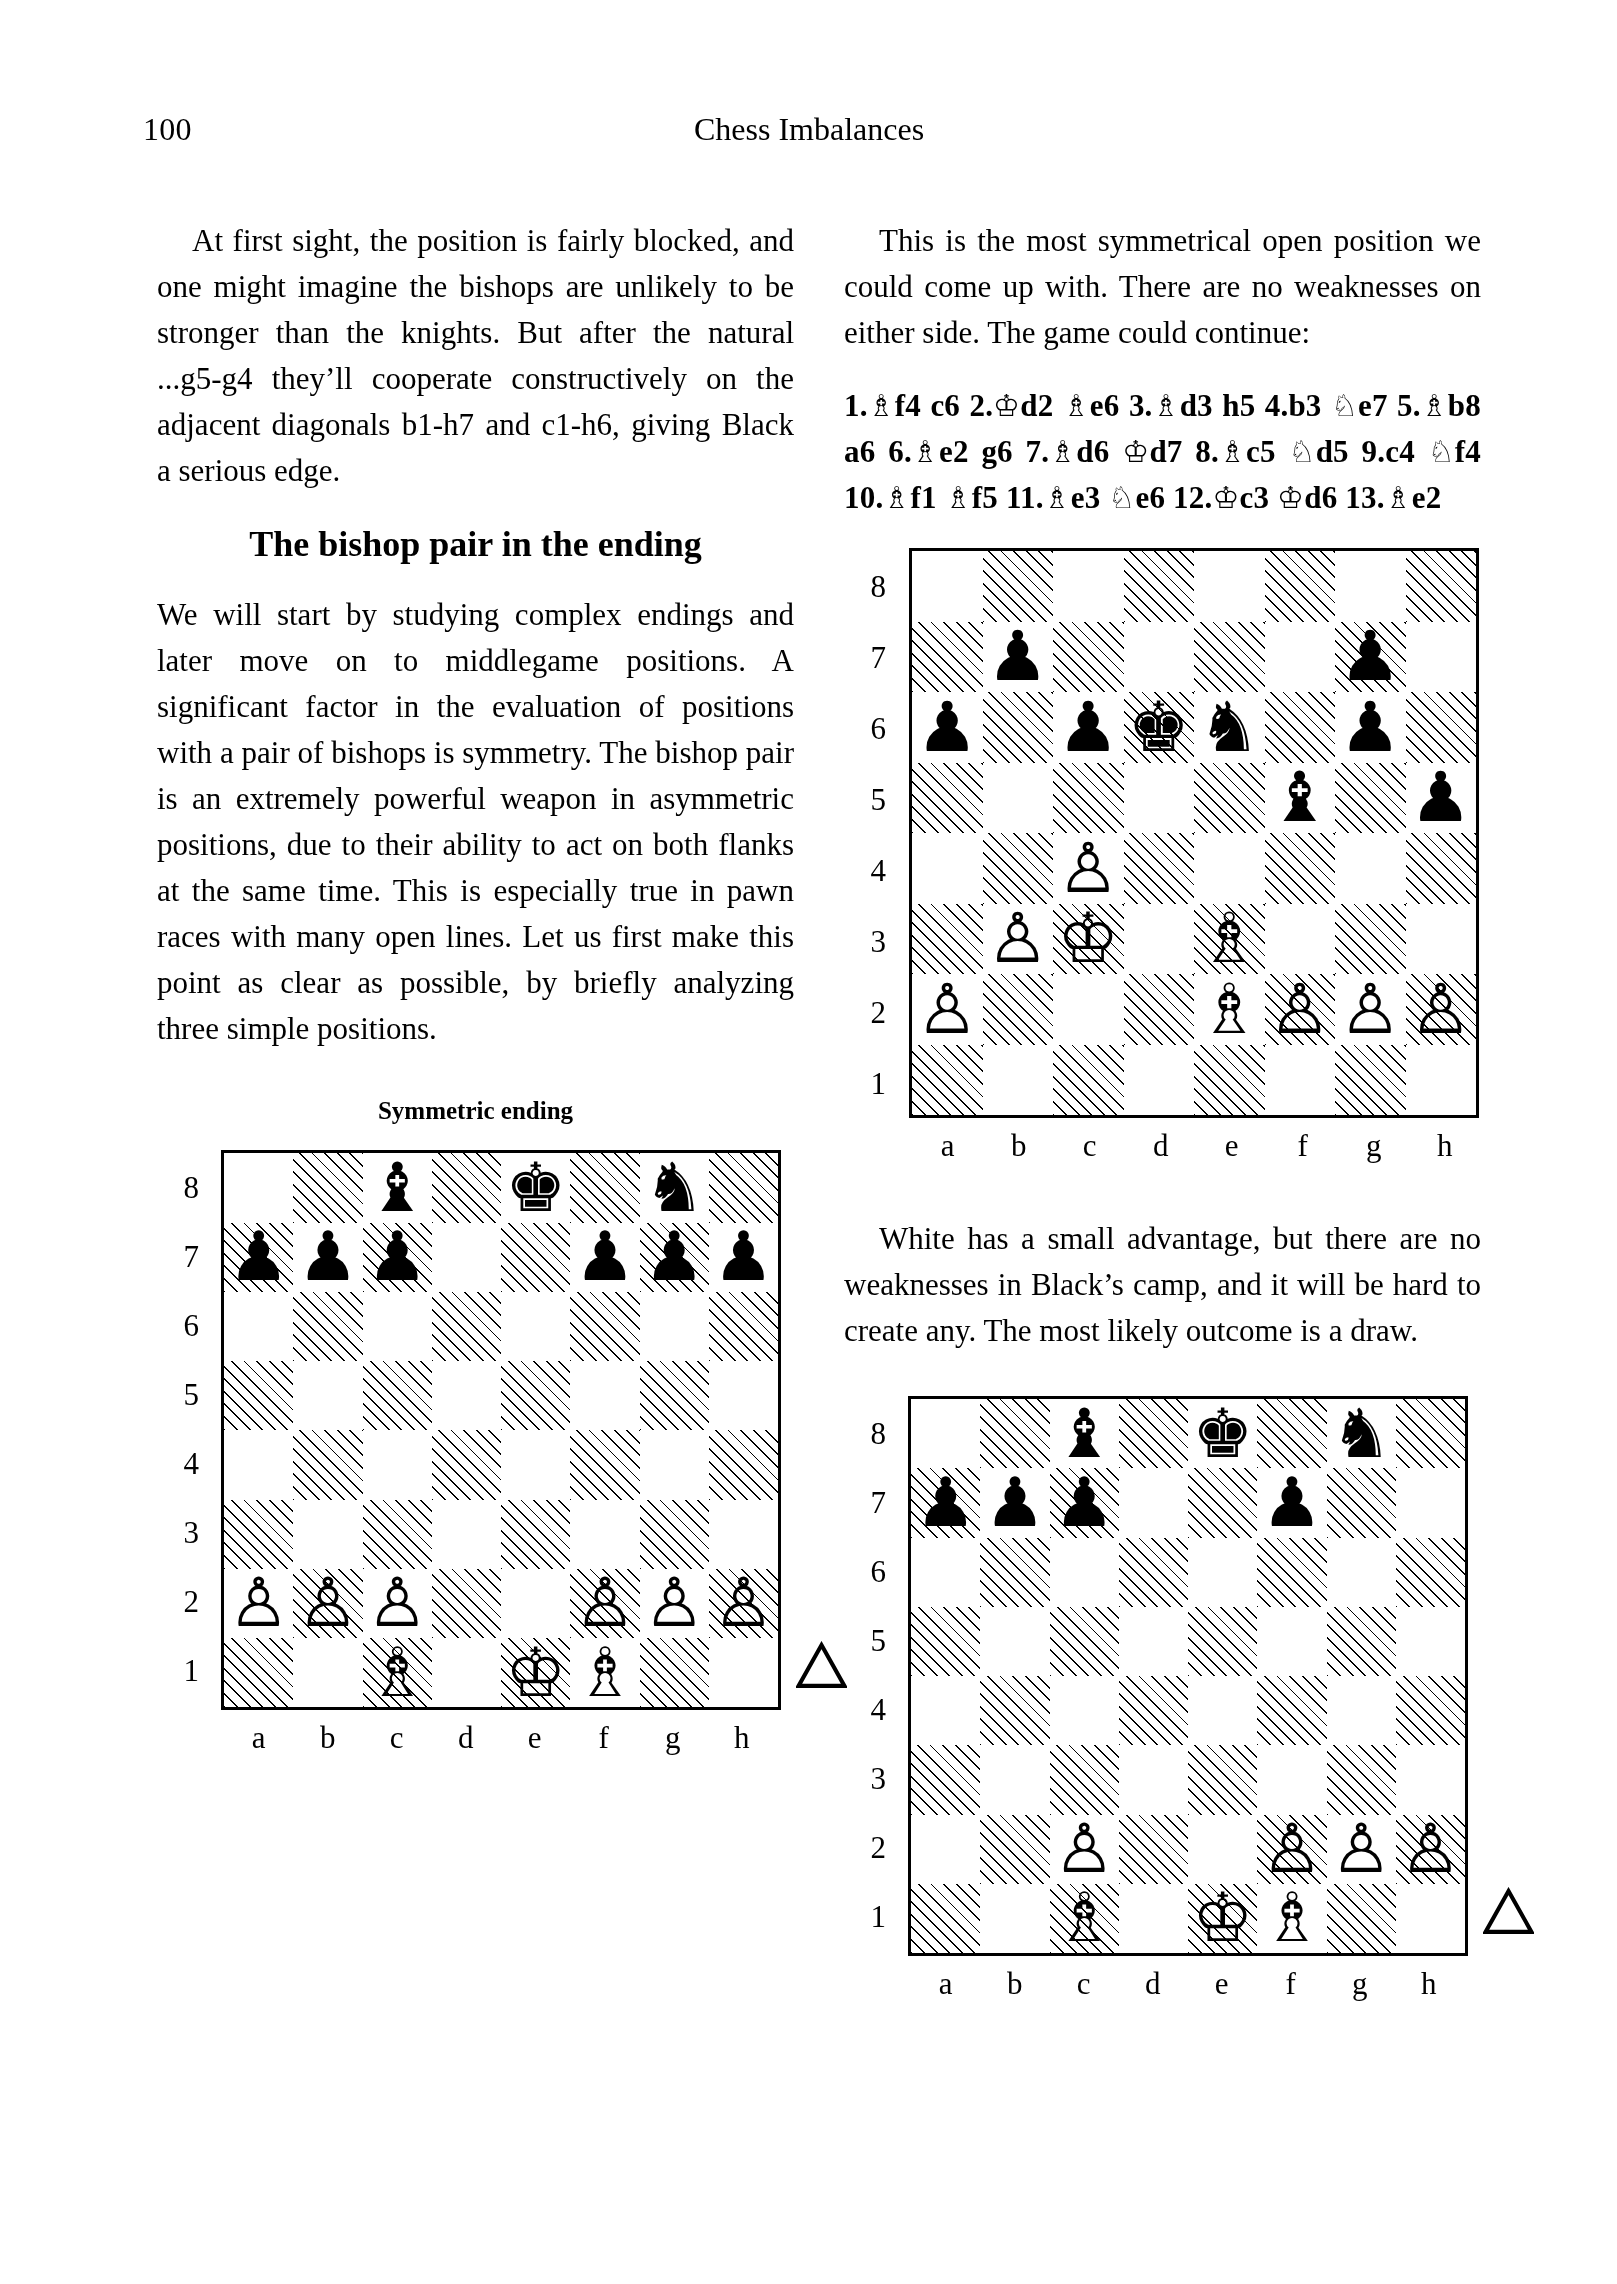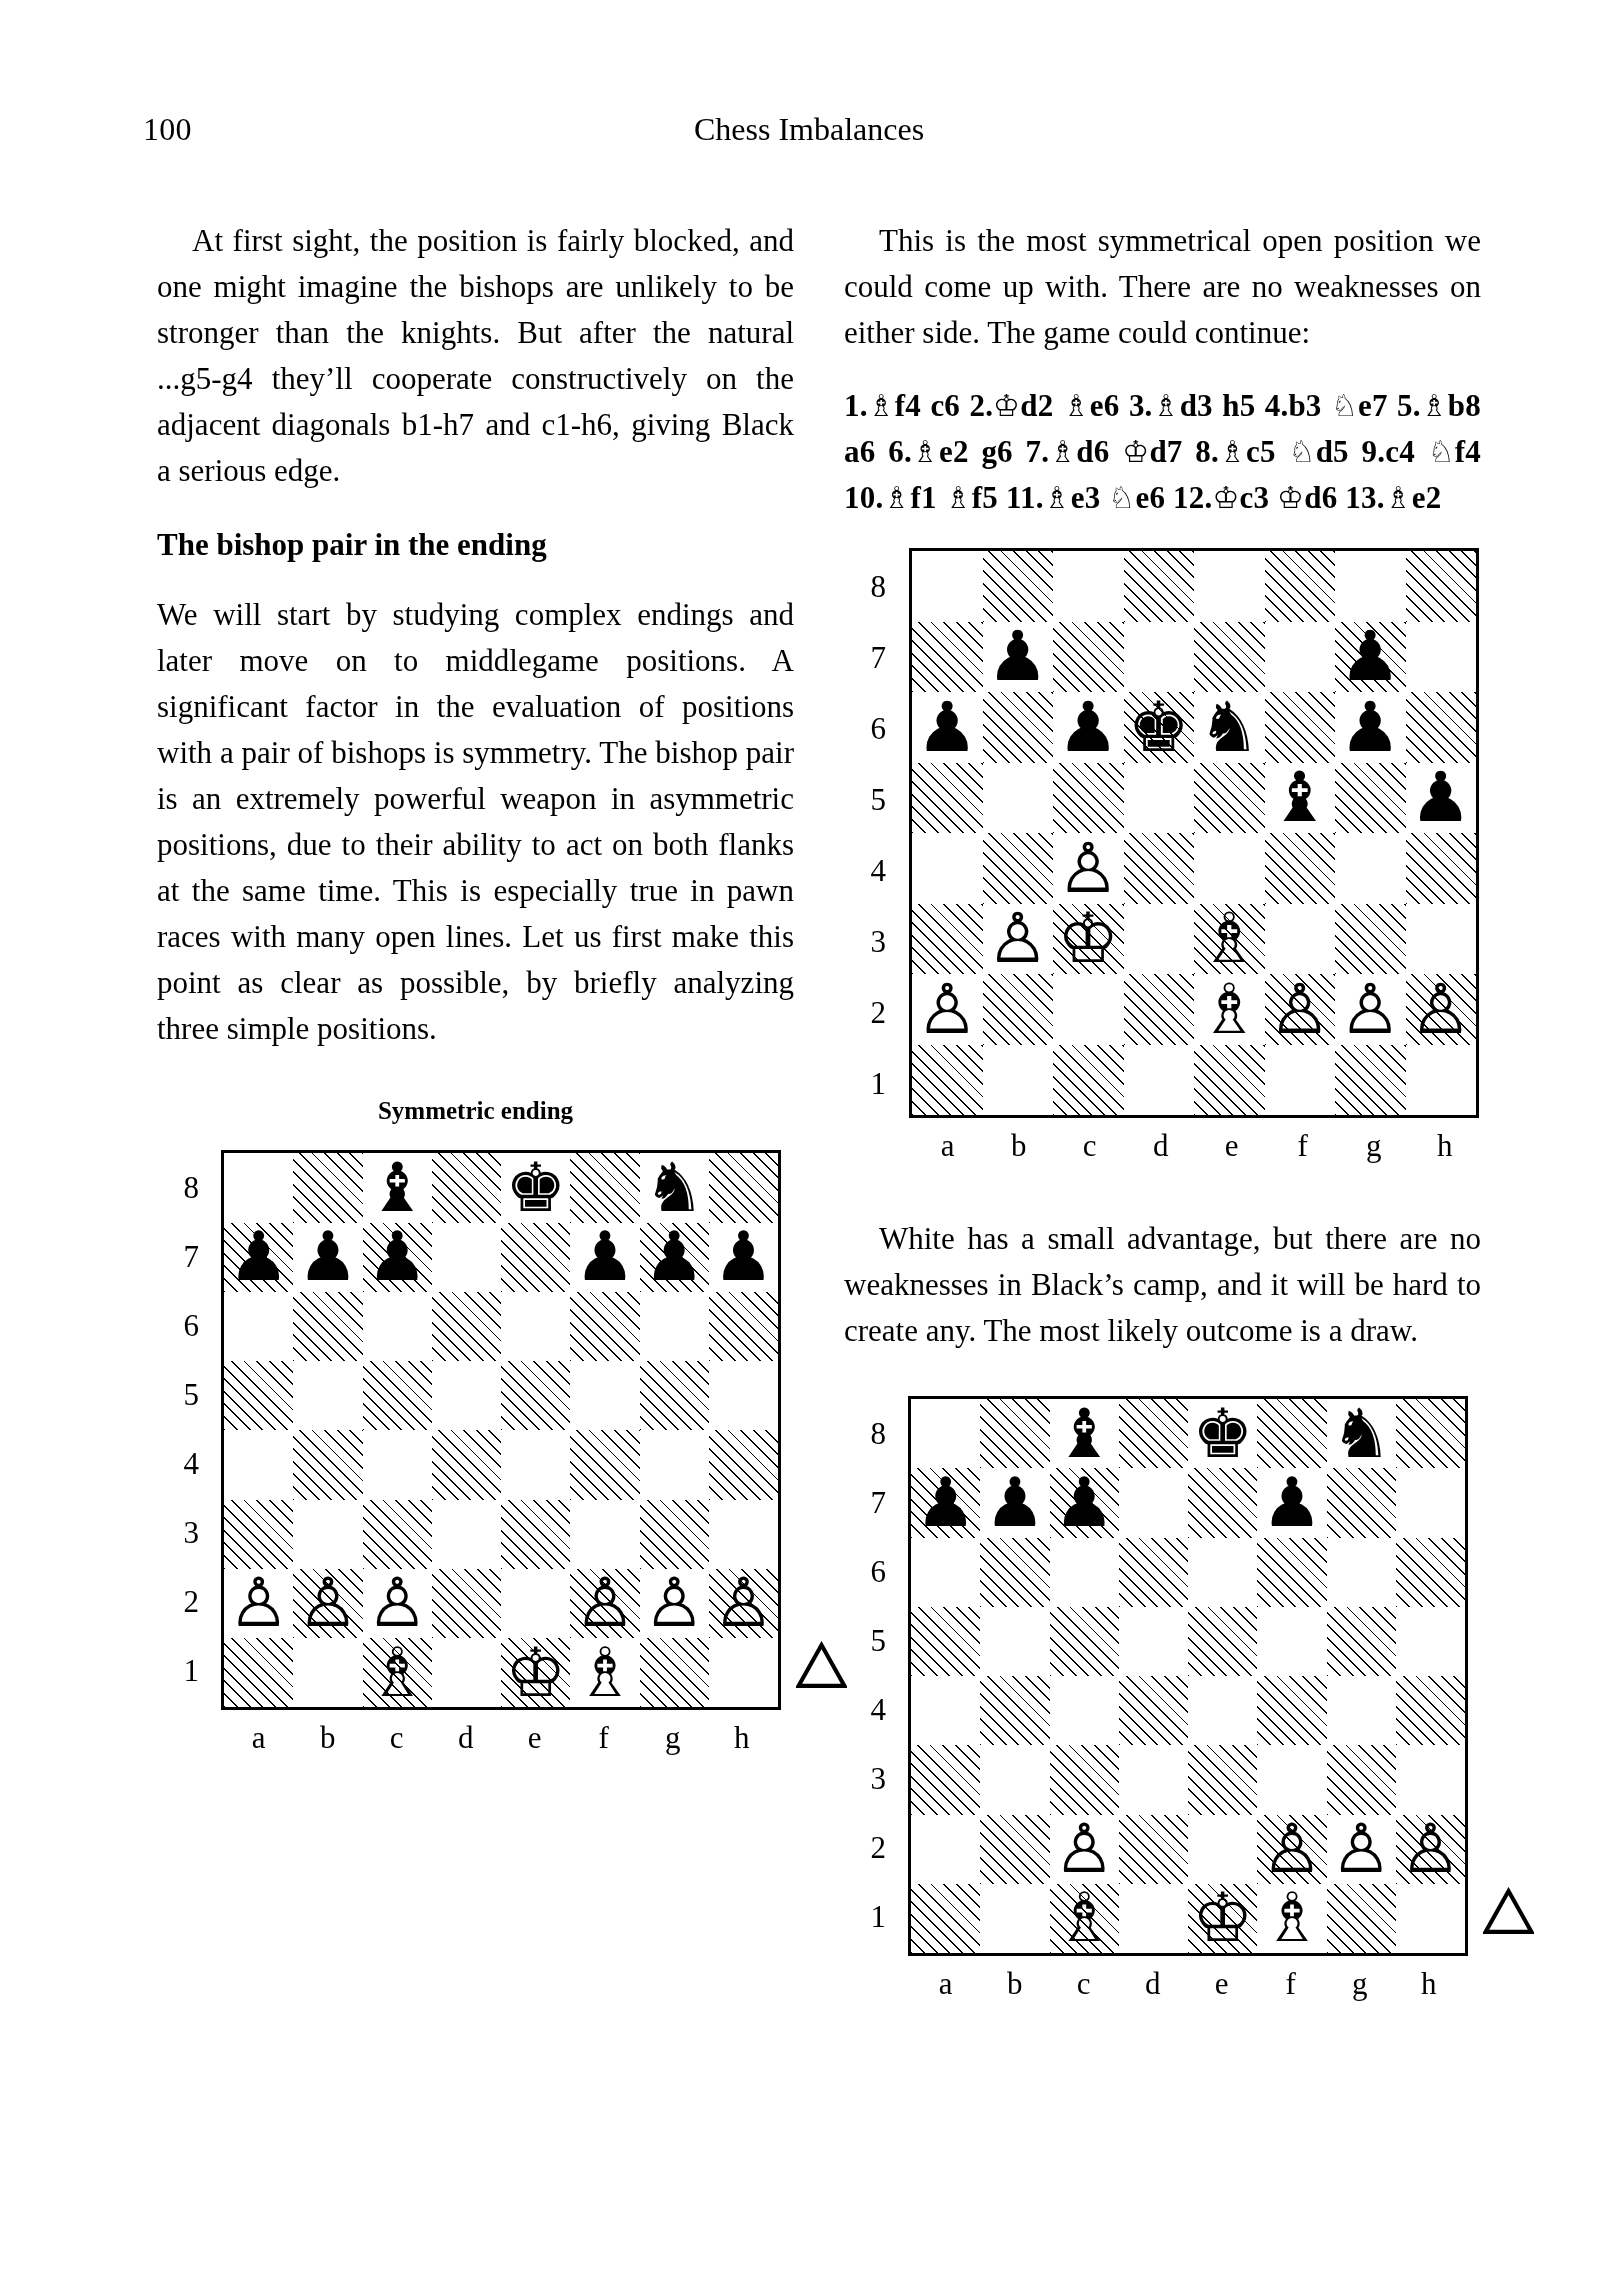--- a/index.html
+++ b/index.html
@@ -61,23 +61,24 @@
     font-size: 31px;
     line-height: 46px;
     text-align: justify;
     text-justify: inter-word;
     hyphens: none;
   }
   p.body.indent { text-indent: 35px; }
 
   h2.section {
     margin: 14.5px 0 24px 0;
-    font-size: 31px;
+    font-size: 36px;
     line-height: 47px;
     font-weight: bold;
+    text-align: center;
   }
 
   h3.diagram-title {
     margin: 0 0 19.3px 0;
     font-size: 25px;
     line-height: 40px;
     font-weight: bold;
     text-align: center;
   }
 

